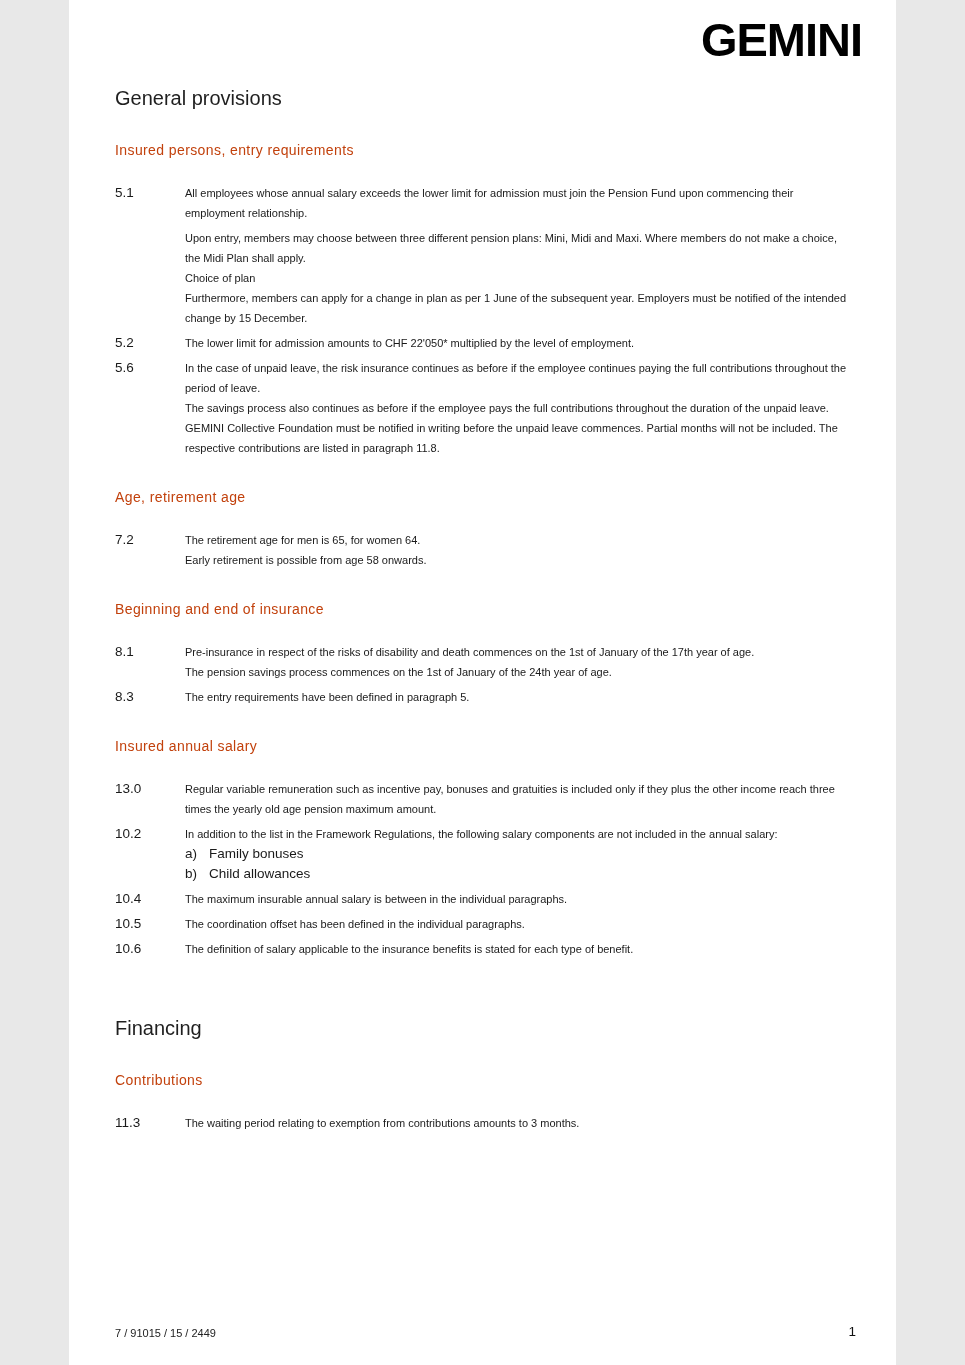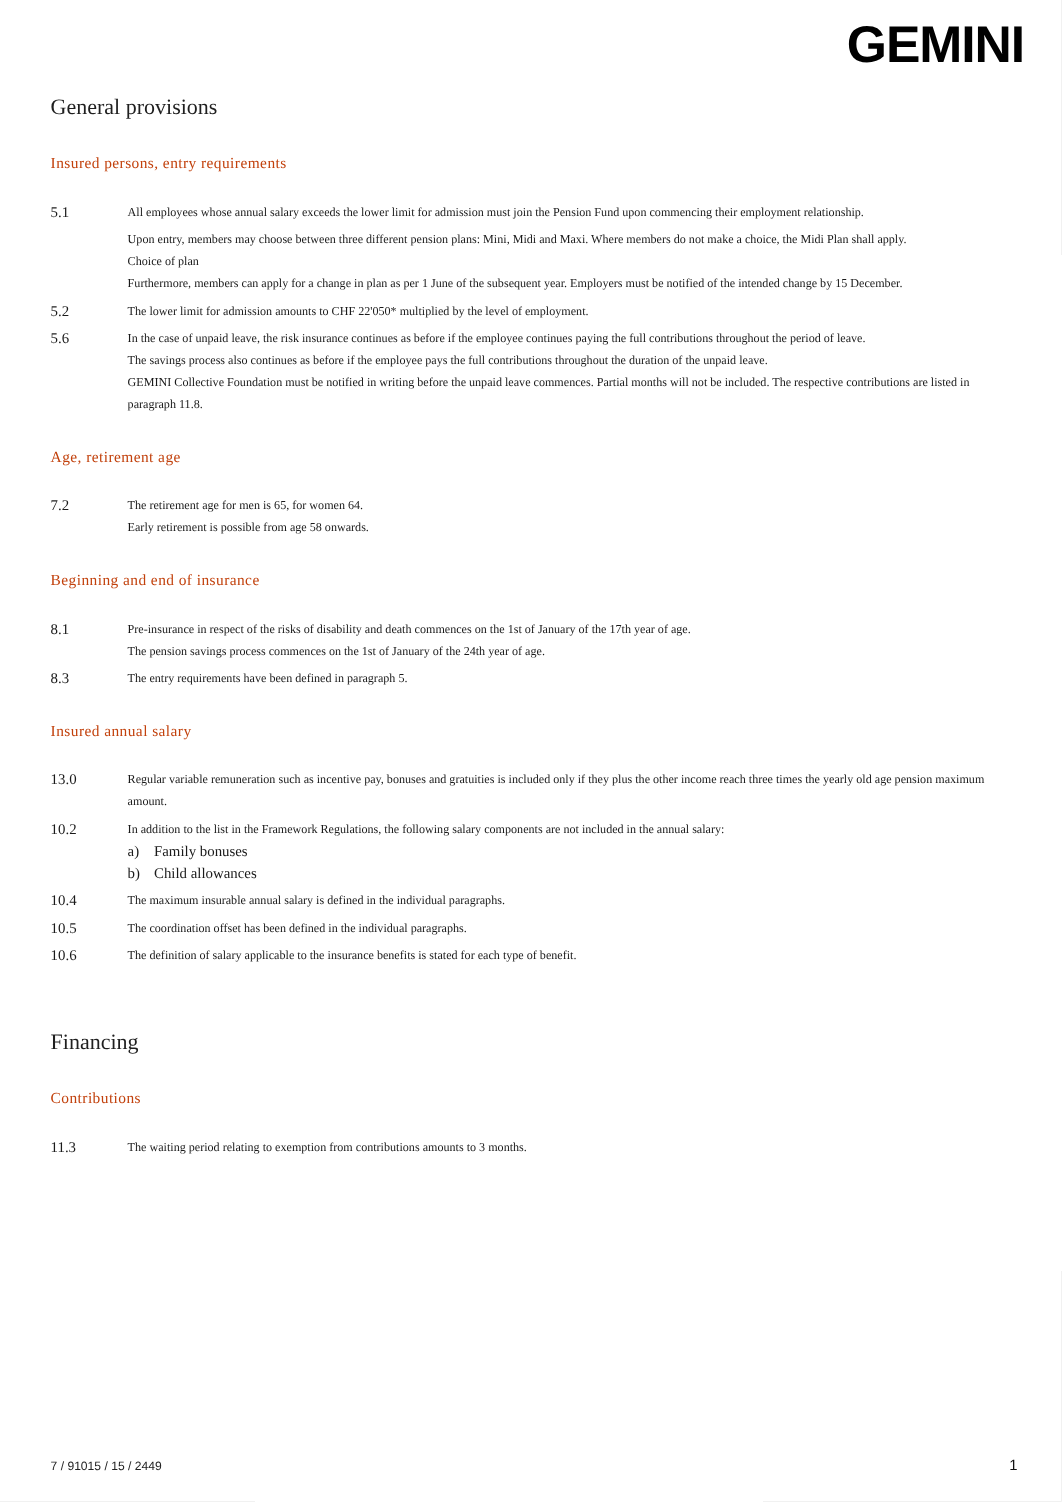--- a/index.html
+++ b/index.html
@@ -1,19 +1,19 @@
 <!DOCTYPE html>
 <html><head>
 <meta charset="utf-8">
 <style>
   * { box-sizing: border-box; }
   html, body { margin: 0; padding: 0; background: #e8e8e8; }
   .page {
     position: relative;
-    width: 965px;
+    width: 827px;
     height: 1365px;
     margin: 0 auto;
     background: #ffffff;
     font-family: "Liberation Sans", sans-serif;
     color: #1a1a1a;
     overflow: hidden;
   }
   .logo {
     position: absolute;
     top: 16px;
@@ -22,21 +22,20 @@
     font-weight: bold;
     letter-spacing: -1px;
     color: #000000;
     line-height: 1;
   }
   .content {
     position: absolute;
     top: 85px;
     left: 46px;
     right: 45px;
-    font-family: Liberation Serif, serif;
   }
   .h1 {
     font-size: 20px;
     line-height: 26px;
     color: #1f1f1f;
     font-weight: normal;
   }
   .h1.spaced { margin-top: 56px; }
   .subheading {
     font-size: 14px;
@@ -169,21 +168,21 @@
         <div class="list-row">
           <span class="list-label">b)</span>
           <span>Child allowances</span>
         </div>
       </div>
     </div>
 
     <div class="item">
       <div class="num">10.4</div>
       <div class="body">
-        <p>The maximum insurable annual salary is defined in the individual paragraphs.</p>
+        <p>The maximum insurable annual salary is between in the individual paragraphs.</p>
       </div>
     </div>
 
     <div class="item">
       <div class="num">10.5</div>
       <div class="body">
         <p>The coordination offset has been defined in the individual paragraphs.</p>
       </div>
     </div>
 

